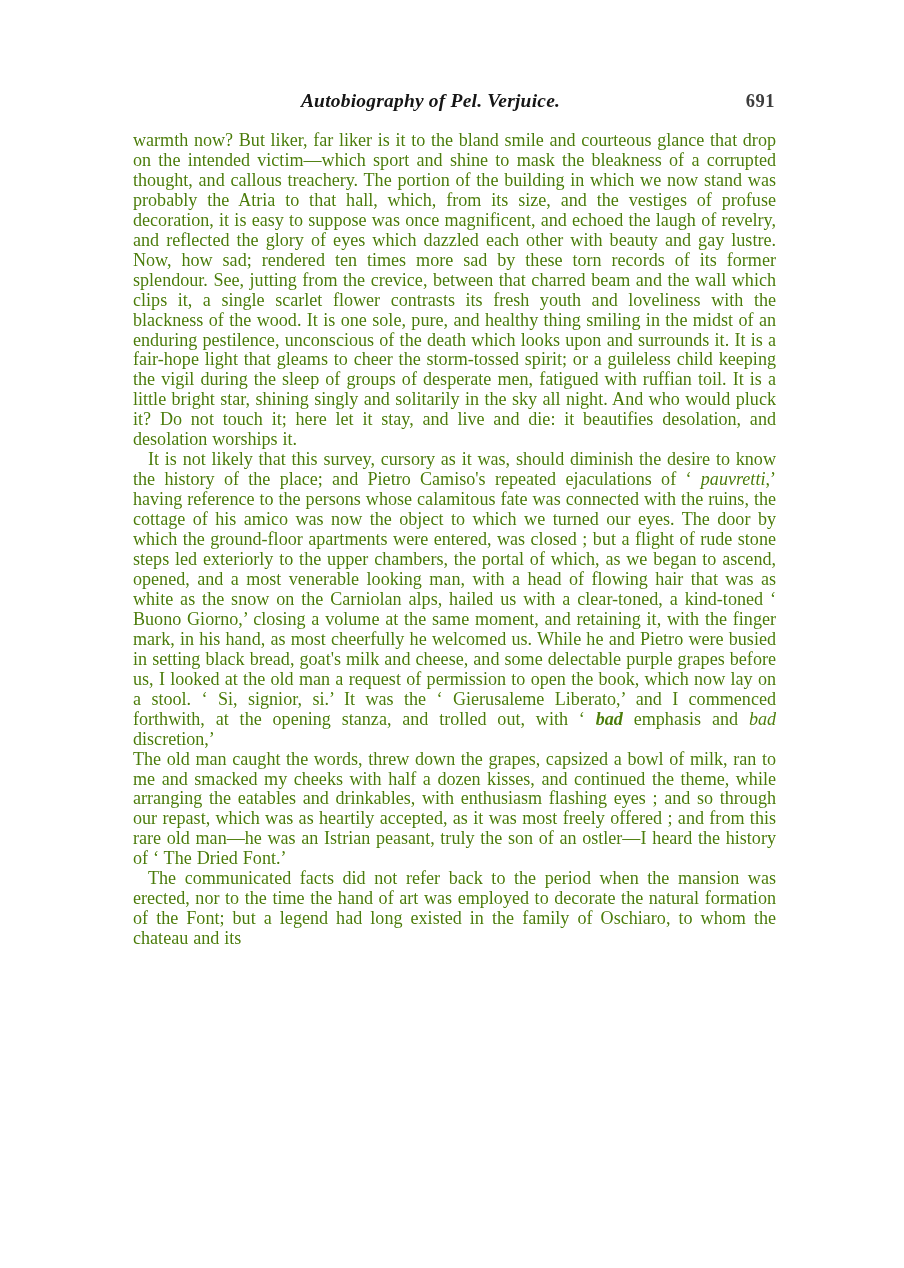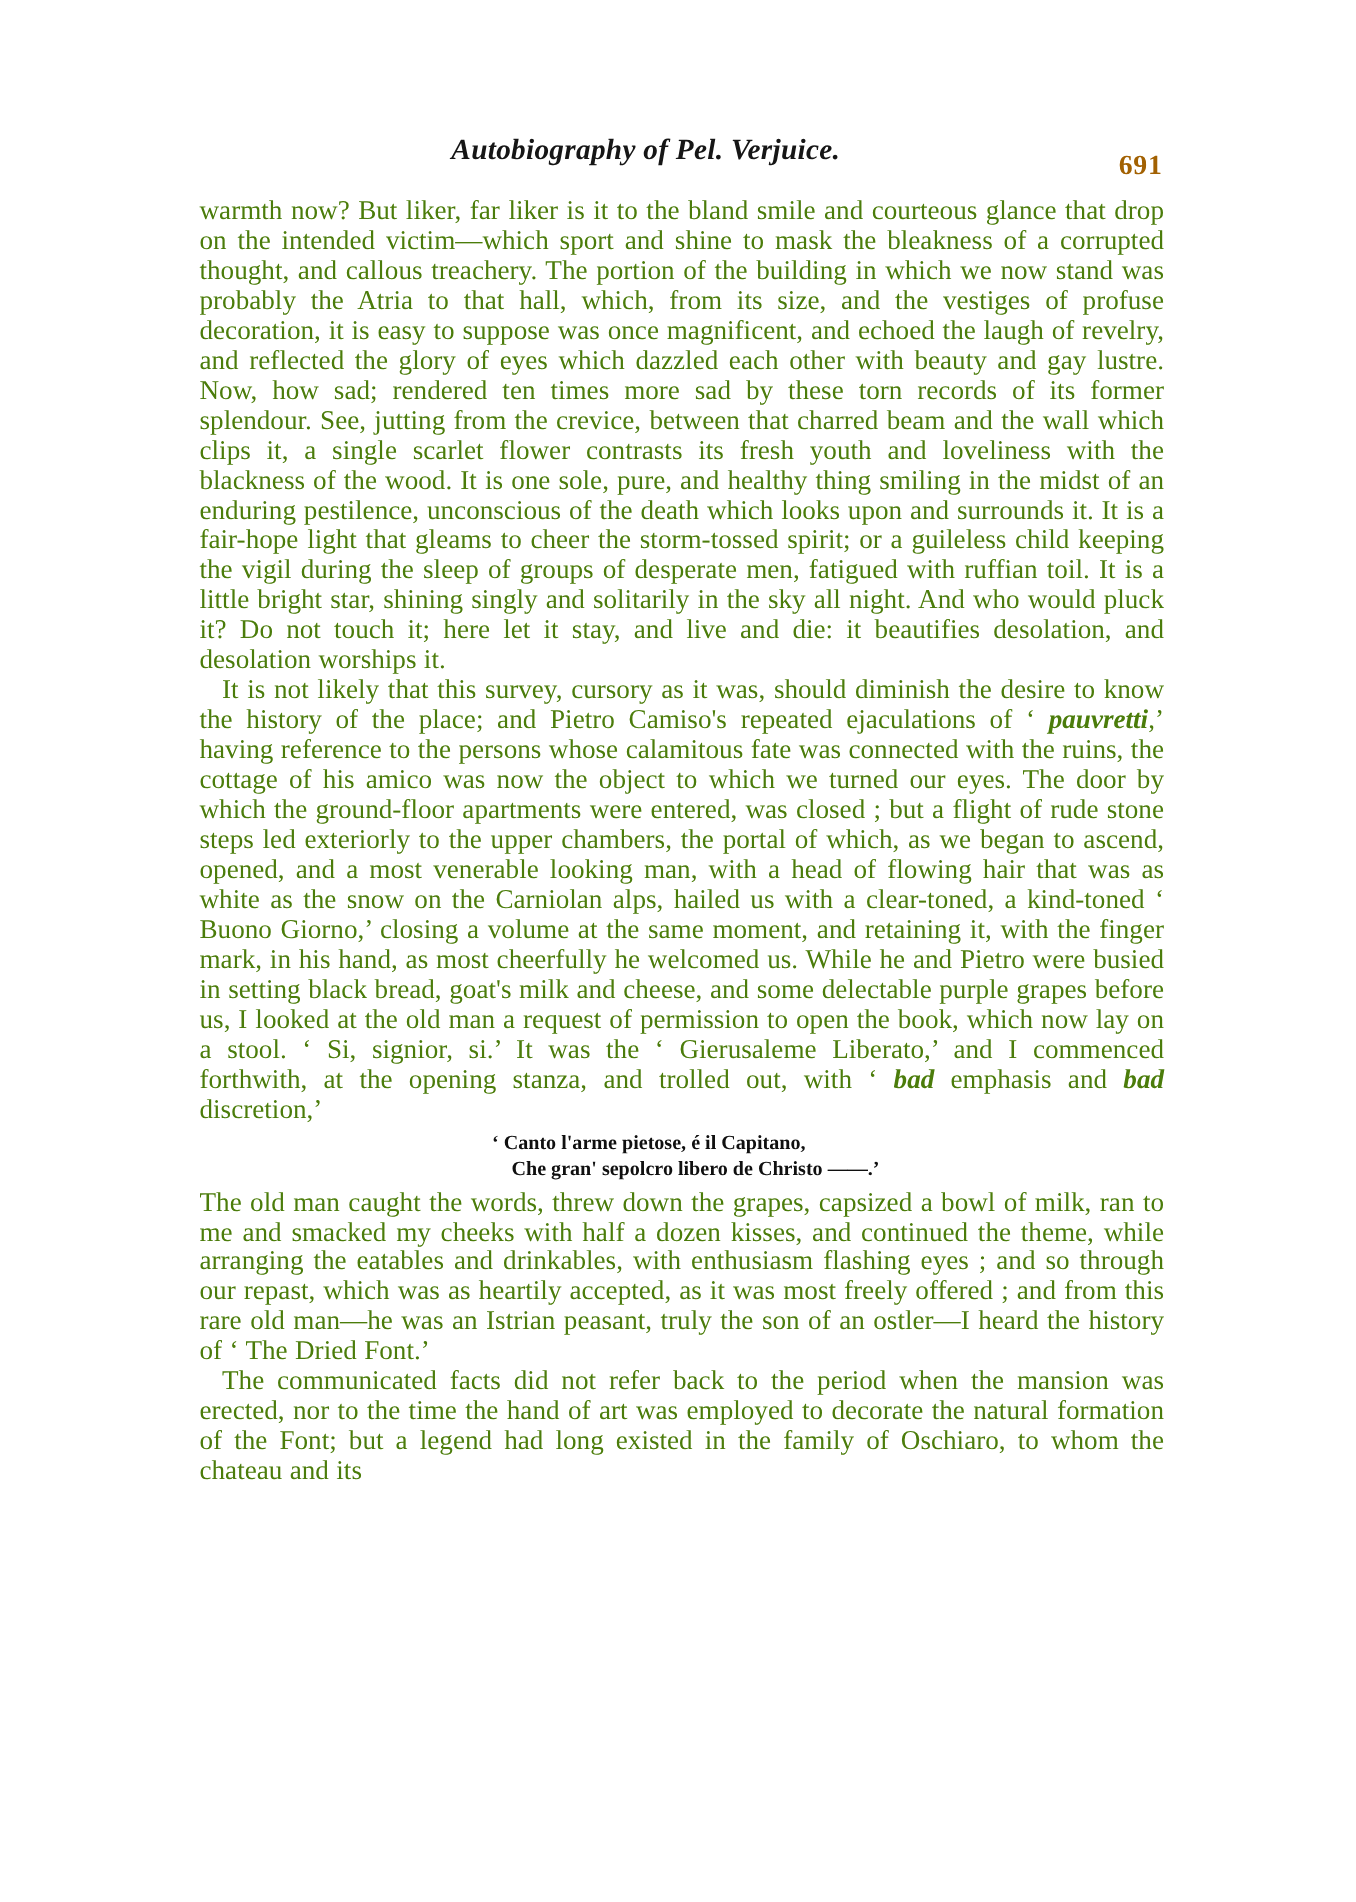--- a/index.html
+++ b/index.html
@@ -38,25 +38,25 @@
     font-style: italic;
     font-weight: bold;
     font-size: 19.5px;
     letter-spacing: 0.2px;
     color: #1a1a1a;
     white-space: nowrap;
   }
   .running-head-folio {
     position: absolute;
     right: 0;
-    top: 11px;
+    top: 1px;
     font-weight: bold;
     font-size: 18.5px;
     letter-spacing: 0.5px;
-    color: #a16207;
+    color: #404040;
   }
 
   
   .textblock {
     position: absolute;
     left: 133px;
     top: 131px;
     width: 643px;
   }
 
@@ -90,21 +90,21 @@
   .verse-line {
     font-size: 13.4px;
     line-height: 17.5px;
     font-weight: bold;
     color: #141414;
     white-space: nowrap;
   }
   .verse-line.l1 { padding-left: 195px; }
   .verse-line.l2 { padding-left: 208px; }
 
-  em.it { font-style: italic; font-weight: bold; }
+  em.it { font-style: italic; }
   em.itb { font-style: italic; font-weight: bold; }
 
   
   .page {
     filter: contrast(104%);
   }
 </style>
 <style>p.para::after{content:none !important;display:none !important;}</style></head>
 <body>
 
@@ -118,24 +118,20 @@
   <div class="textblock">
 
     <p class="para">
       <span>warmth now? But liker, far liker is it to the bland smile and courteous glance that drop on the intended victim—which sport and shine to mask the bleakness of a corrupted thought, and callous treachery. The portion of the building in which we now stand was probably the Atria to that hall, which, from its size, and the vestiges of profuse decoration, it is easy to suppose was once magnificent, and echoed the laugh of revelry, and reflected the glory of eyes which dazzled each other with beauty and gay lustre. Now, how sad; rendered ten times more sad by these torn records of its former splendour. See, jutting from the crevice, between that charred beam and the wall which clips it, a single scarlet flower contrasts its fresh youth and loveliness with the blackness of the wood. It is one sole, pure, and healthy thing smiling in the midst of an enduring pestilence, unconscious of the death which looks upon and surrounds it. It is a fair-hope light that gleams to cheer the storm-tossed spirit; or a guileless child keeping the vigil during the sleep of groups of desperate men, fatigued with ruffian toil. It is a little bright star, shining singly and solitarily in the sky all night. And who would pluck it? Do not touch it; here let it stay, and live and die: it beautifies desolation, and desolation worships it.</span>
     </p>
 
     <p class="para indent">
       <span>It is not likely that this survey, cursory as it was, should diminish the desire to know the history of the place; and Pietro Camiso's repeated ejaculations of ‘ </span><em class="it">pauvretti</em><span>,’ having reference to the persons whose calamitous fate was connected with the ruins, the cottage of his amico was now the object to which we turned our eyes. The door by which the ground-floor apartments were entered, was closed ; but a flight of rude stone steps led exteriorly to the upper chambers, the portal of which, as we began to ascend, opened, and a most venerable looking man, with a head of flowing hair that was as white as the snow on the Carniolan alps, hailed us with a clear-toned, a kind-toned ‘ Buono Giorno,’ closing a volume at the same moment, and retaining it, with the finger mark, in his hand, as most cheerfully he welcomed us. While he and Pietro were busied in setting black bread, goat's milk and cheese, and some delectable purple grapes before us, I looked at the old man a request of permission to open the book, which now lay on a stool. ‘ Si, signior, si.’ It was the ‘ Gierusaleme Liberato,’ and I commenced forthwith, at the opening stanza, and trolled out, with ‘ </span><em class="itb">bad</em><span> emphasis and </span><em class="it">bad</em><span> discretion,’</span>
     </p>
 
-    <div class="verse">
-      <div class="verse-line l1">‘ Canto l'arme pietose, é il Capitano,</div>
-      <div class="verse-line l2">Che gran' sepolcro libero de Christo ——.’</div>
-    </div>
 
     <p class="para">
       <span>The old man caught the words, threw down the grapes, capsized a bowl of milk, ran to me and smacked my cheeks with half a dozen kisses, and continued the theme, while arranging the eatables and drinkables, with enthusiasm flashing eyes ; and so through our repast, which was as heartily accepted, as it was most freely offered ; and from this rare old man—he was an Istrian peasant, truly the son of an ostler—I heard the history of ‘ The Dried Font.’</span>
     </p>
 
     <p class="para indent">
       <span>The communicated facts did not refer back to the period when the mansion was erected, nor to the time the hand of art was employed to decorate the natural formation of the Font; but a legend had long existed in the family of Oschiaro, to whom the chateau and its</span>
     </p>
 
   </div>

